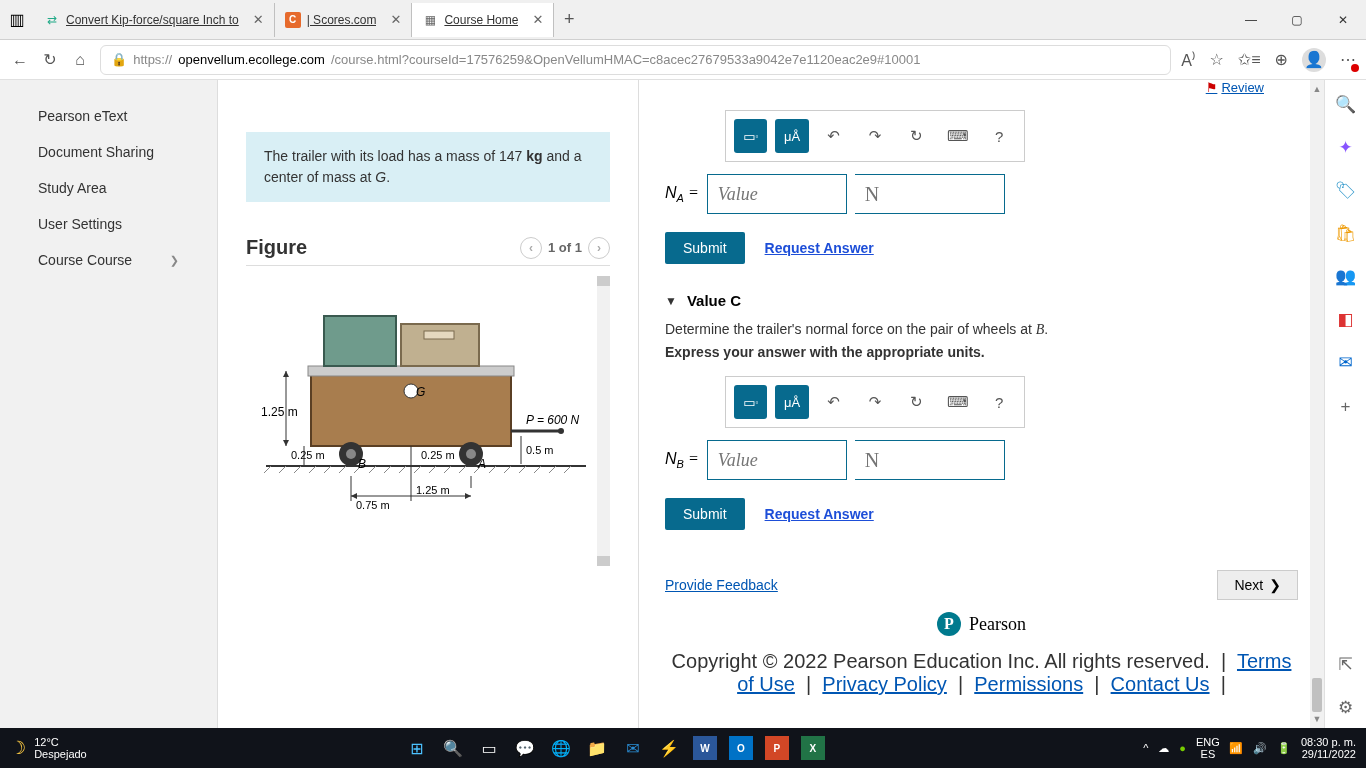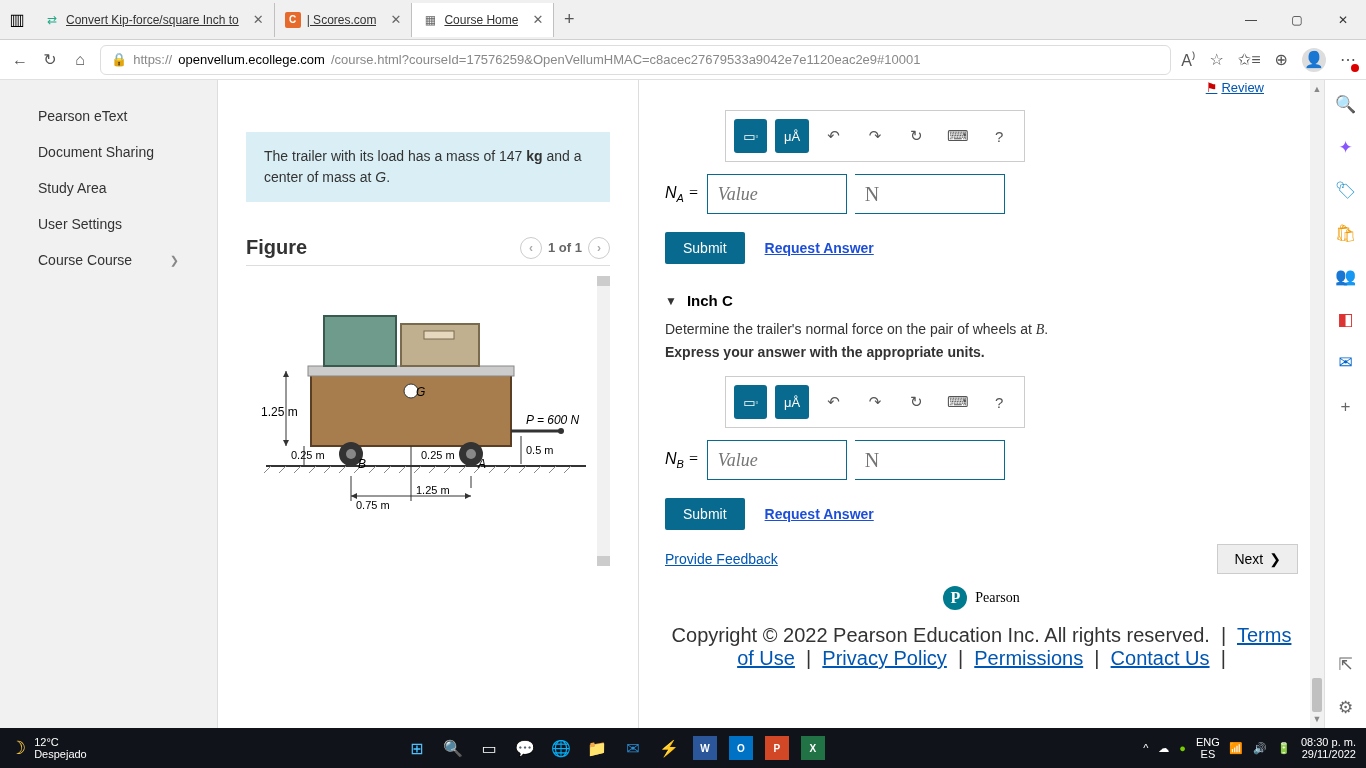--- a/index.html
+++ b/index.html
@@ -68,27 +68,27 @@
 .submit-row { display: flex; align-items: center; gap: 20px; margin-top: 18px; }
 .submit-btn { background: #076a8e; color: #fff; padding: 8px 18px; font-size: 14px; border: none; border-radius: 2px; }
 .req-link { color: #1d4ed8; text-decoration: underline; font-size: 14px; font-weight: 600; }
 
 .part-header { display: flex; align-items: center; gap: 10px; margin-top: 28px; }
 .part-header .tri { font-size: 12px; color: #333; }
 .part-header .title { font-weight: 700; font-size: 15px; }
 .part-body { margin-top: 12px; font-size: 14px; color: #333; }
 .part-body .bold { font-weight: 700; display: block; margin-top: 6px; }
 
-.bottom-row { display: flex; justify-content: space-between; align-items: center; margin-top: 14px; }
+.bottom-row { display: flex; justify-content: space-between; align-items: center; margin-top: 40px; }
 .feedback-link { color: #0056b3; text-decoration: underline; font-size: 14px; }
 .next-btn { background: #eee; border: 1px solid #ccc; padding: 6px 16px; font-size: 14px; display: flex; align-items: center; gap: 6px; }
 
 .pearson-logo { display: flex; align-items: center; gap: 8px; margin: 12px auto 0; justify-content: center; }
 .pearson-logo .p { width: 24px; height: 24px; background: #007a8e; color: #fff; border-radius: 50%; display: flex; align-items: center; justify-content: center; font-weight: 700; font-family: serif; }
-.pearson-logo .t { font-family: serif; font-size: 14px; }
+.pearson-logo .t { font-family: serif; font-size: 18px; }
 
 .footer { text-align: center; font-size: 20px; padding: 14px 0; color: #333; }
 .footer a { color: #0056b3; text-decoration: underline; }
 
 .scroll-right-main { position: absolute; right: 0; top: 0; width: 14px; height: 100%; background: #f1f1f1; display: flex; flex-direction: column; align-items: center; justify-content: space-between; padding: 4px 0; }
 .scroll-right-main .arr { color: #888; font-size: 9px; }
 .scroll-right-main .thumb { width: 10px; height: 34px; background: #c0c0c0; border-radius: 2px; position: absolute; bottom: 16px;}
 
 
 .edge-sidebar { width: 42px; border-left: 1px solid #e0e0e0; display: flex; flex-direction: column; align-items: center; gap: 22px; padding-top: 14px; background: #fff; }
@@ -289,21 +289,21 @@
         <input class="answer-input" placeholder="Value" style="">
         <input class="unit-box" placeholder="N" style="">
       </div>
       <div class="submit-row">
         <button class="submit-btn">Submit</button>
         <a class="req-link">Request Answer</a>
       </div>
 
       <div class="part-header">
         <span class="tri">▼</span>
-        <span class="title">Inch C</span>
+        <span class="title">Value C</span>
       </div>
       <div class="part-body">
         <span>Determine the trailer's normal force on the pair of wheels at </span><i style="font-family:serif">B</i><span>.</span>
         <span class="bold">Express your answer with the appropriate units.</span>
       </div>
 
       <div class="toolbar-box" style="margin-left:60px; margin-top:16px;">
         <span class="tool-btn dark">▭<sup style="font-size:8px">▫</sup></span>
         <span class="tool-btn dark">μÅ</span>
         <span class="tool-btn tool-icon">↶</span>

